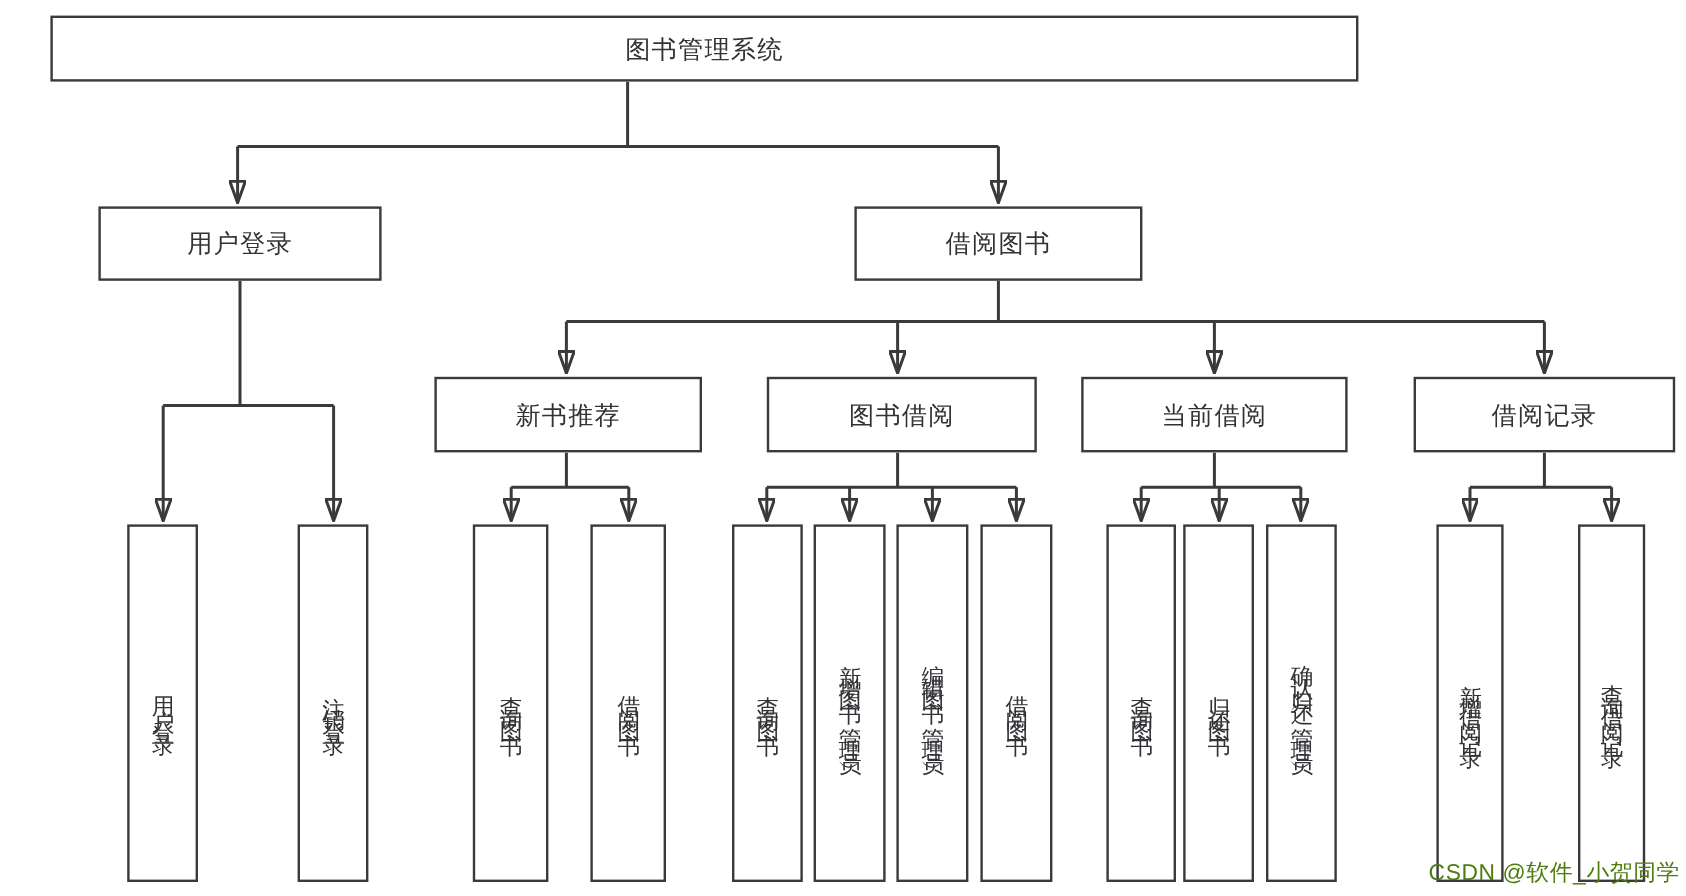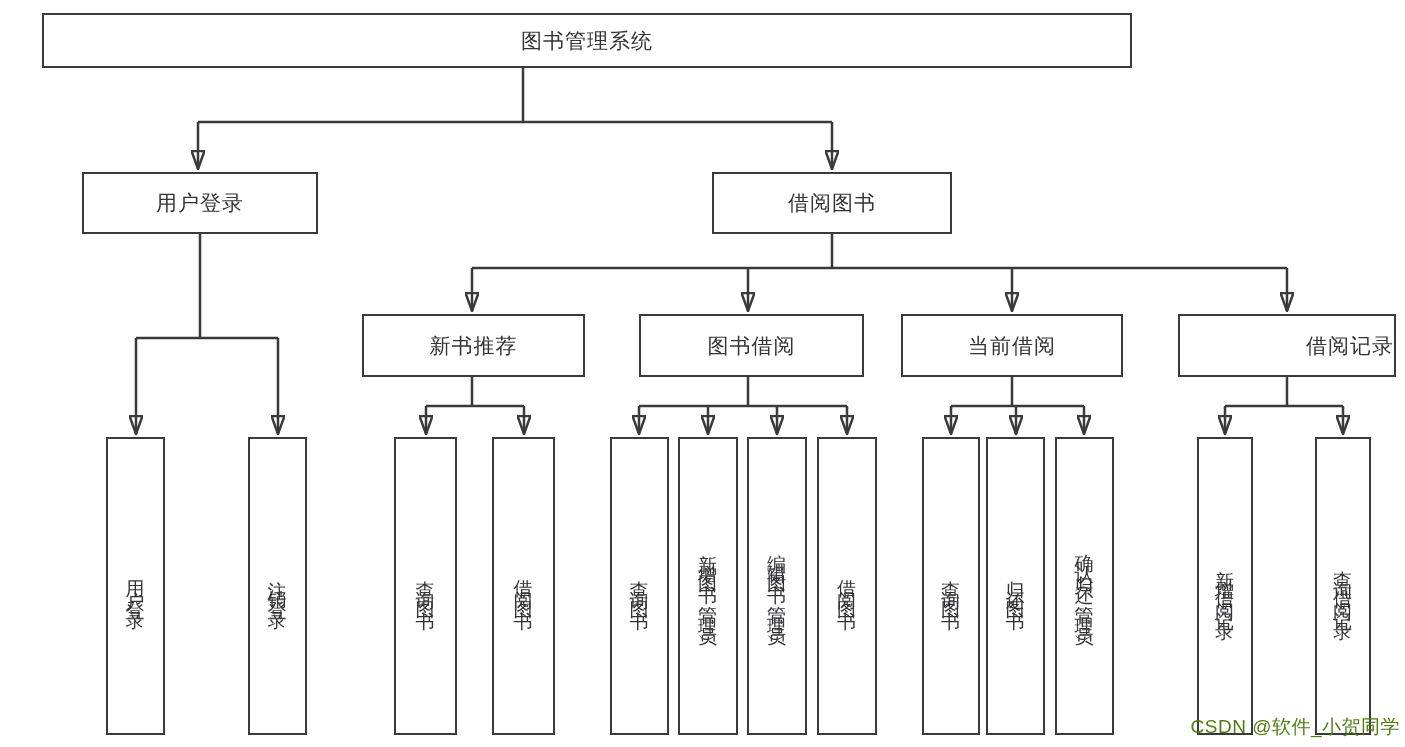--- a/index.html
+++ b/index.html
@@ -115,21 +115,21 @@
 
   <div class="node hnode" style="left:362px; top:314px; width:223px; height:63px;">
     <span>新书推荐</span>
   </div>
   <div class="node hnode" style="left:639px; top:314px; width:225px; height:63px;">
     <span>图书借阅</span>
   </div>
   <div class="node hnode" style="left:901px; top:314px; width:222px; height:63px;">
     <span>当前借阅</span>
   </div>
-  <div class="node hnode" style="left:1178px; top:314px; width:218px; height:63px;justify-content:flex-end;">
+  <div class="node hnode" style="left:1178px; top:314px; width:218px; height:63px;">
     <span>借阅记录</span>
   </div>
 
   <div class="node leaf" style="left:106px; top:437px; width:59px; height:298px;">
     <span class="leaf-label">用户登录</span>
   </div>
   <div class="node leaf" style="left:248px; top:437px; width:59px; height:298px;">
     <span class="leaf-label">注销登录</span>
   </div>
 

